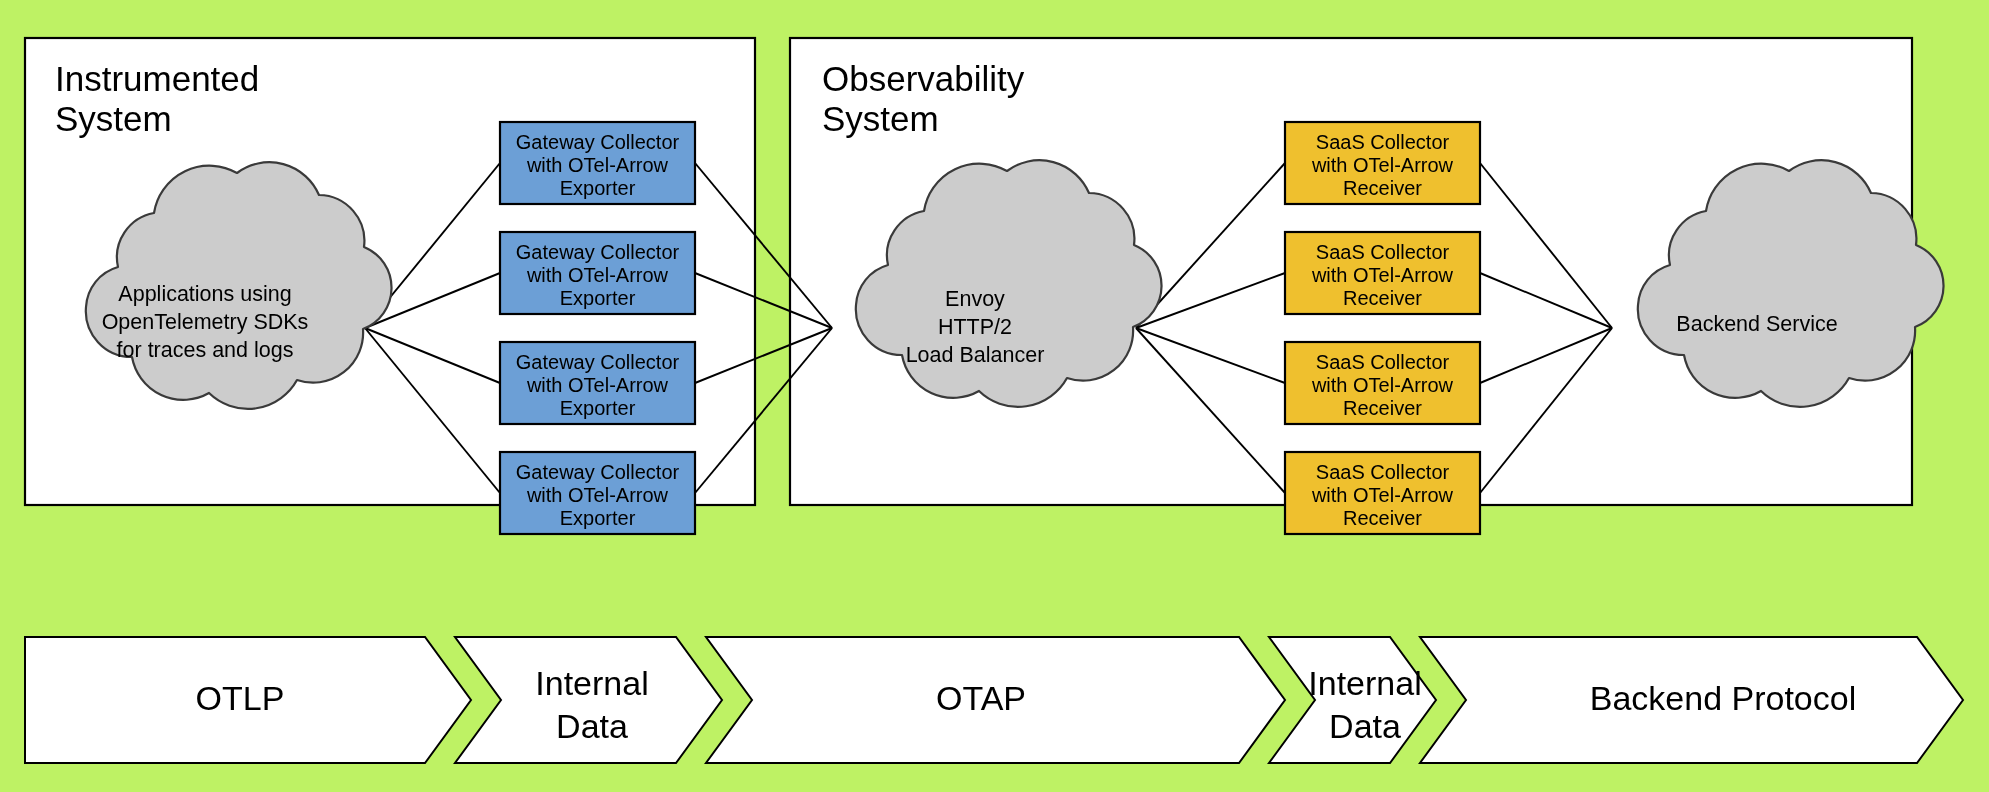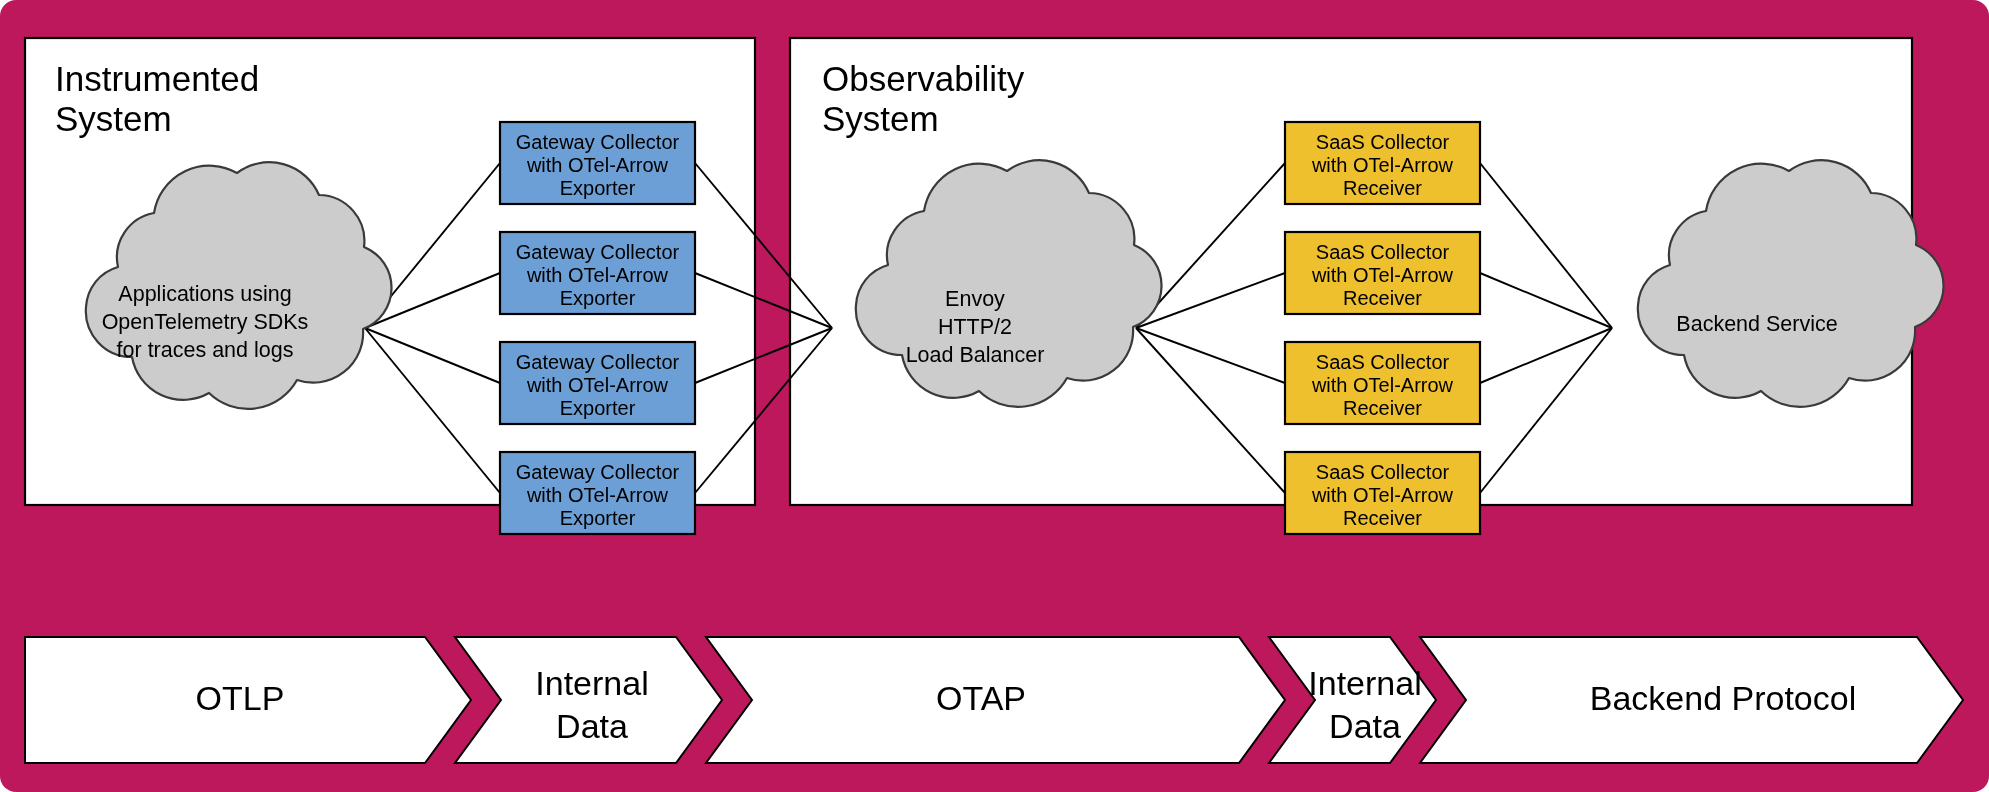--- a/index.html
+++ b/index.html
@@ -9,23 +9,22 @@
     background: #ffffff;
   }
   body {
     font-family: "Liberation Sans", sans-serif;
     color: #000000;
   }
   #stage {
     position: relative;
     width: 1989px;
     height: 792px;
-    background: #be185d;
+    background: #bef264;
     overflow: hidden;
-    border-radius: 16px;
   }
   #diagram-svg {
     position: absolute;
     left: 0;
     top: 0;
     width: 1989px;
     height: 792px;
     display: block;
   }
   .panel-rect {

